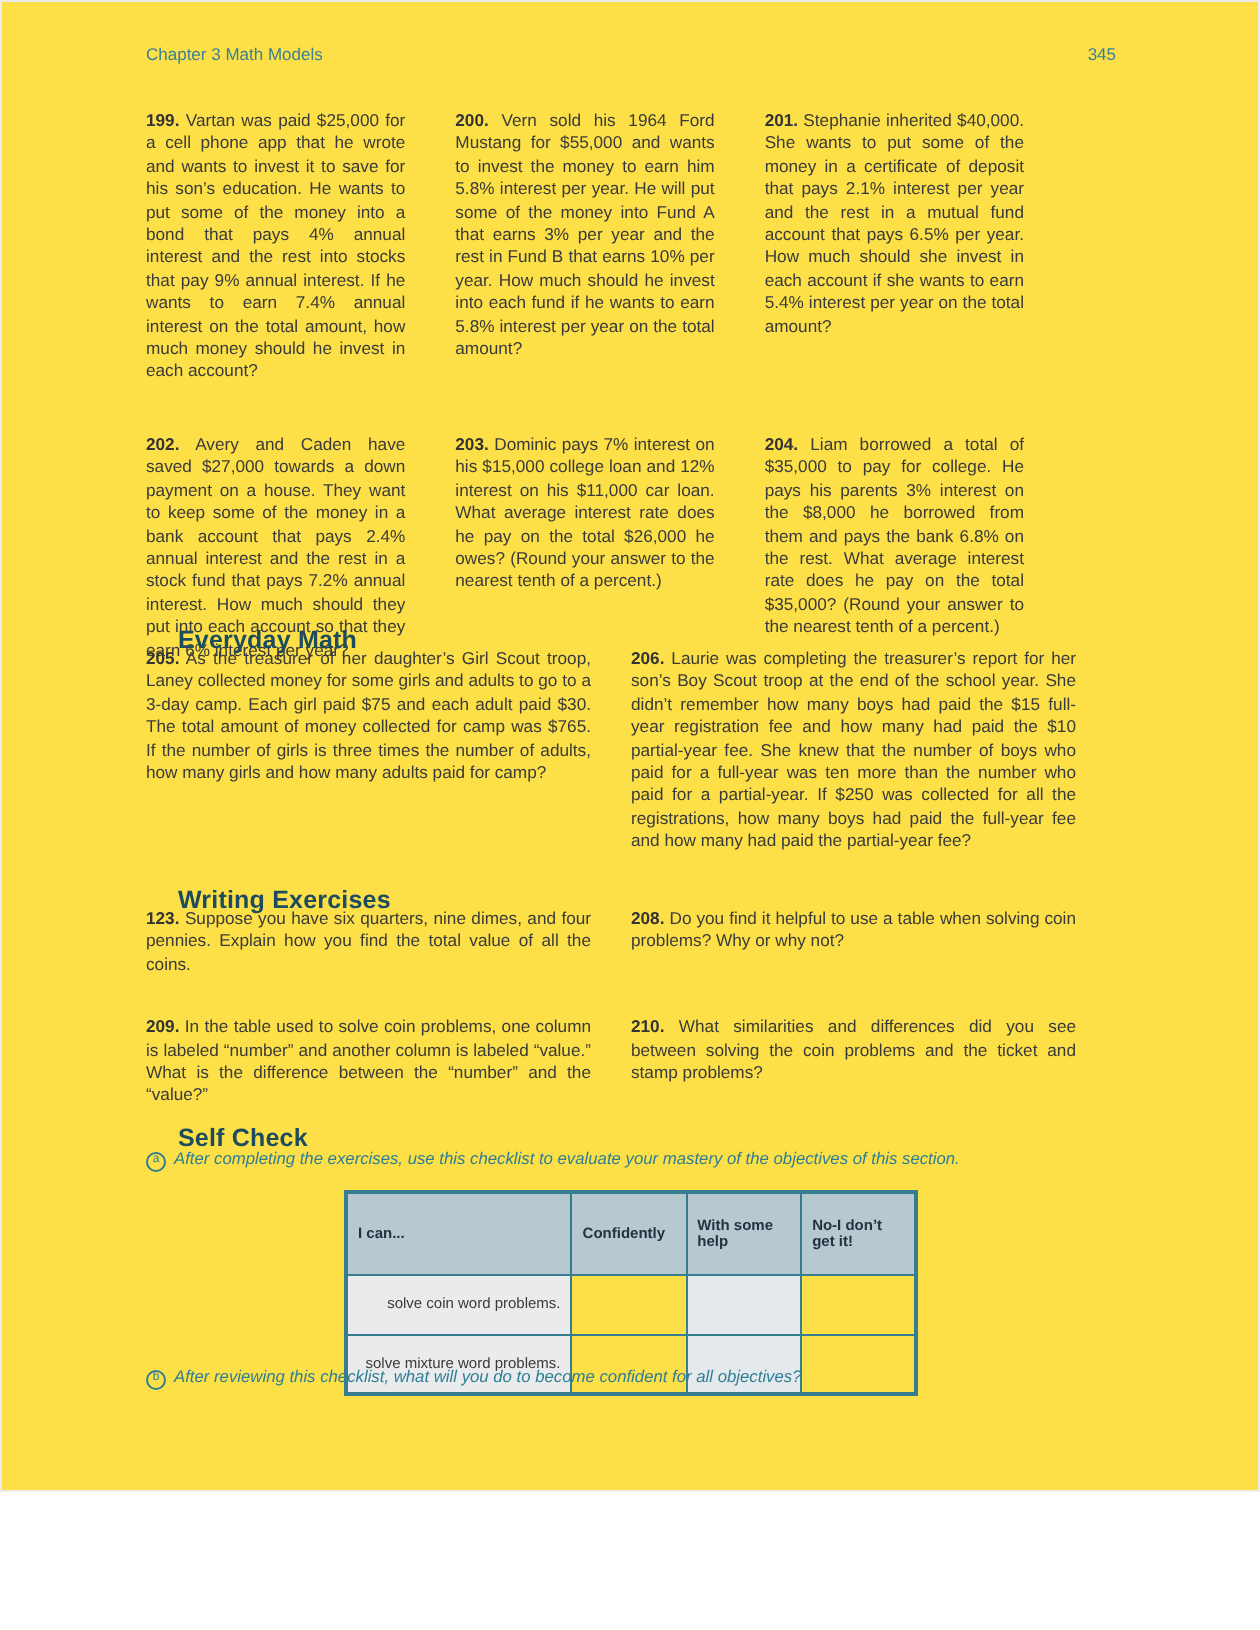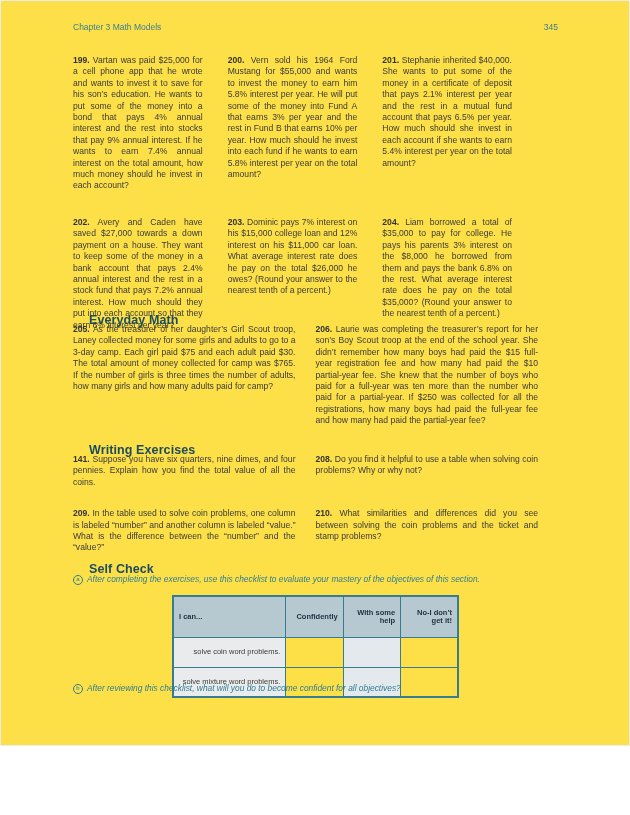--- a/index.html
+++ b/index.html
@@ -57,21 +57,21 @@
     width:287px;border-collapse:collapse;
     border:2px solid var(--tborder,#367d8f);
     font-size:7.5px;line-height:8.5px;
   }
   table.selfcheck th,table.selfcheck td{
     border:1px solid var(--tborder,#367d8f);
     padding:10px 5px;vertical-align:middle;
   }
   table.selfcheck thead th{
     background:var(--thead,#b6c9d1);color:#243240;
-    font-weight:700;text-align:right;height:20px;
+    font-weight:700;text-align:left;height:20px;
   }
   table.selfcheck thead th:first-child{text-align:left;}
   table.selfcheck tbody td:first-child{background:var(--col1,#e9ebec);text-align:right;}
   table.selfcheck tbody td:nth-child(3){background:var(--col3,#e4e9ed);}
   .r1{height:12px}.r2{height:18px}.r3{height:12px}
   .colcan{width:112px}.colopt{width:57px}
 </style>
 </head>
 <body>
 
@@ -92,21 +92,21 @@
   </div>
 
   <h2 class="sec h-everyday">Everyday Math</h2>
   <div class="grid2 grid-everyday">
     <p class="prob"><span class="num">205.</span> <span>As the treasurer of her daughter’s Girl Scout troop, Laney collected money for some girls and adults to go to a 3-day camp. Each girl paid $75 and each adult paid $30. The total amount of money collected for camp was $765. If the number of girls is three times the number of adults, how many girls and how many adults paid for camp?</span></p>
     <p class="prob"><span class="num">206.</span> <span>Laurie was completing the treasurer’s report for her son’s Boy Scout troop at the end of the school year. She didn’t remember how many boys had paid the $15 full-year registration fee and how many had paid the $10 partial-year fee. She knew that the number of boys who paid for a full-year was ten more than the number who paid for a partial-year. If $250 was collected for all the registrations, how many boys had paid the full-year fee and how many had paid the partial-year fee?</span></p>
   </div>
 
   <h2 class="sec h-writing">Writing Exercises</h2>
   <div class="grid2 grid-writing">
-    <p class="prob"><span class="num">141.</span> <span>Suppose you have six quarters, nine dimes, and four pennies. Explain how you find the total value of all the coins.</span></p>
+    <p class="prob"><span class="num">123.</span> <span>Suppose you have six quarters, nine dimes, and four pennies. Explain how you find the total value of all the coins.</span></p>
     <p class="prob"><span class="num">208.</span> <span>Do you find it helpful to use a table when solving coin problems? Why or why not?</span></p>
     <p class="prob"><span class="num">209.</span> <span>In the table used to solve coin problems, one column is labeled “number” and another column is labeled “value.” What is the difference between the “number” and the “value?”</span></p>
     <p class="prob"><span class="num">210.</span> <span>What similarities and differences did you see between solving the coin problems and the ticket and stamp problems?</span></p>
   </div>
 
   <h2 class="sec h-selfcheck">Self Check</h2>
 
   <p class="note note-a"><span class="circ">a</span><span>After completing the exercises, use this checklist to evaluate your mastery of the objectives of this section.</span></p>
 
   <table class="selfcheck">

